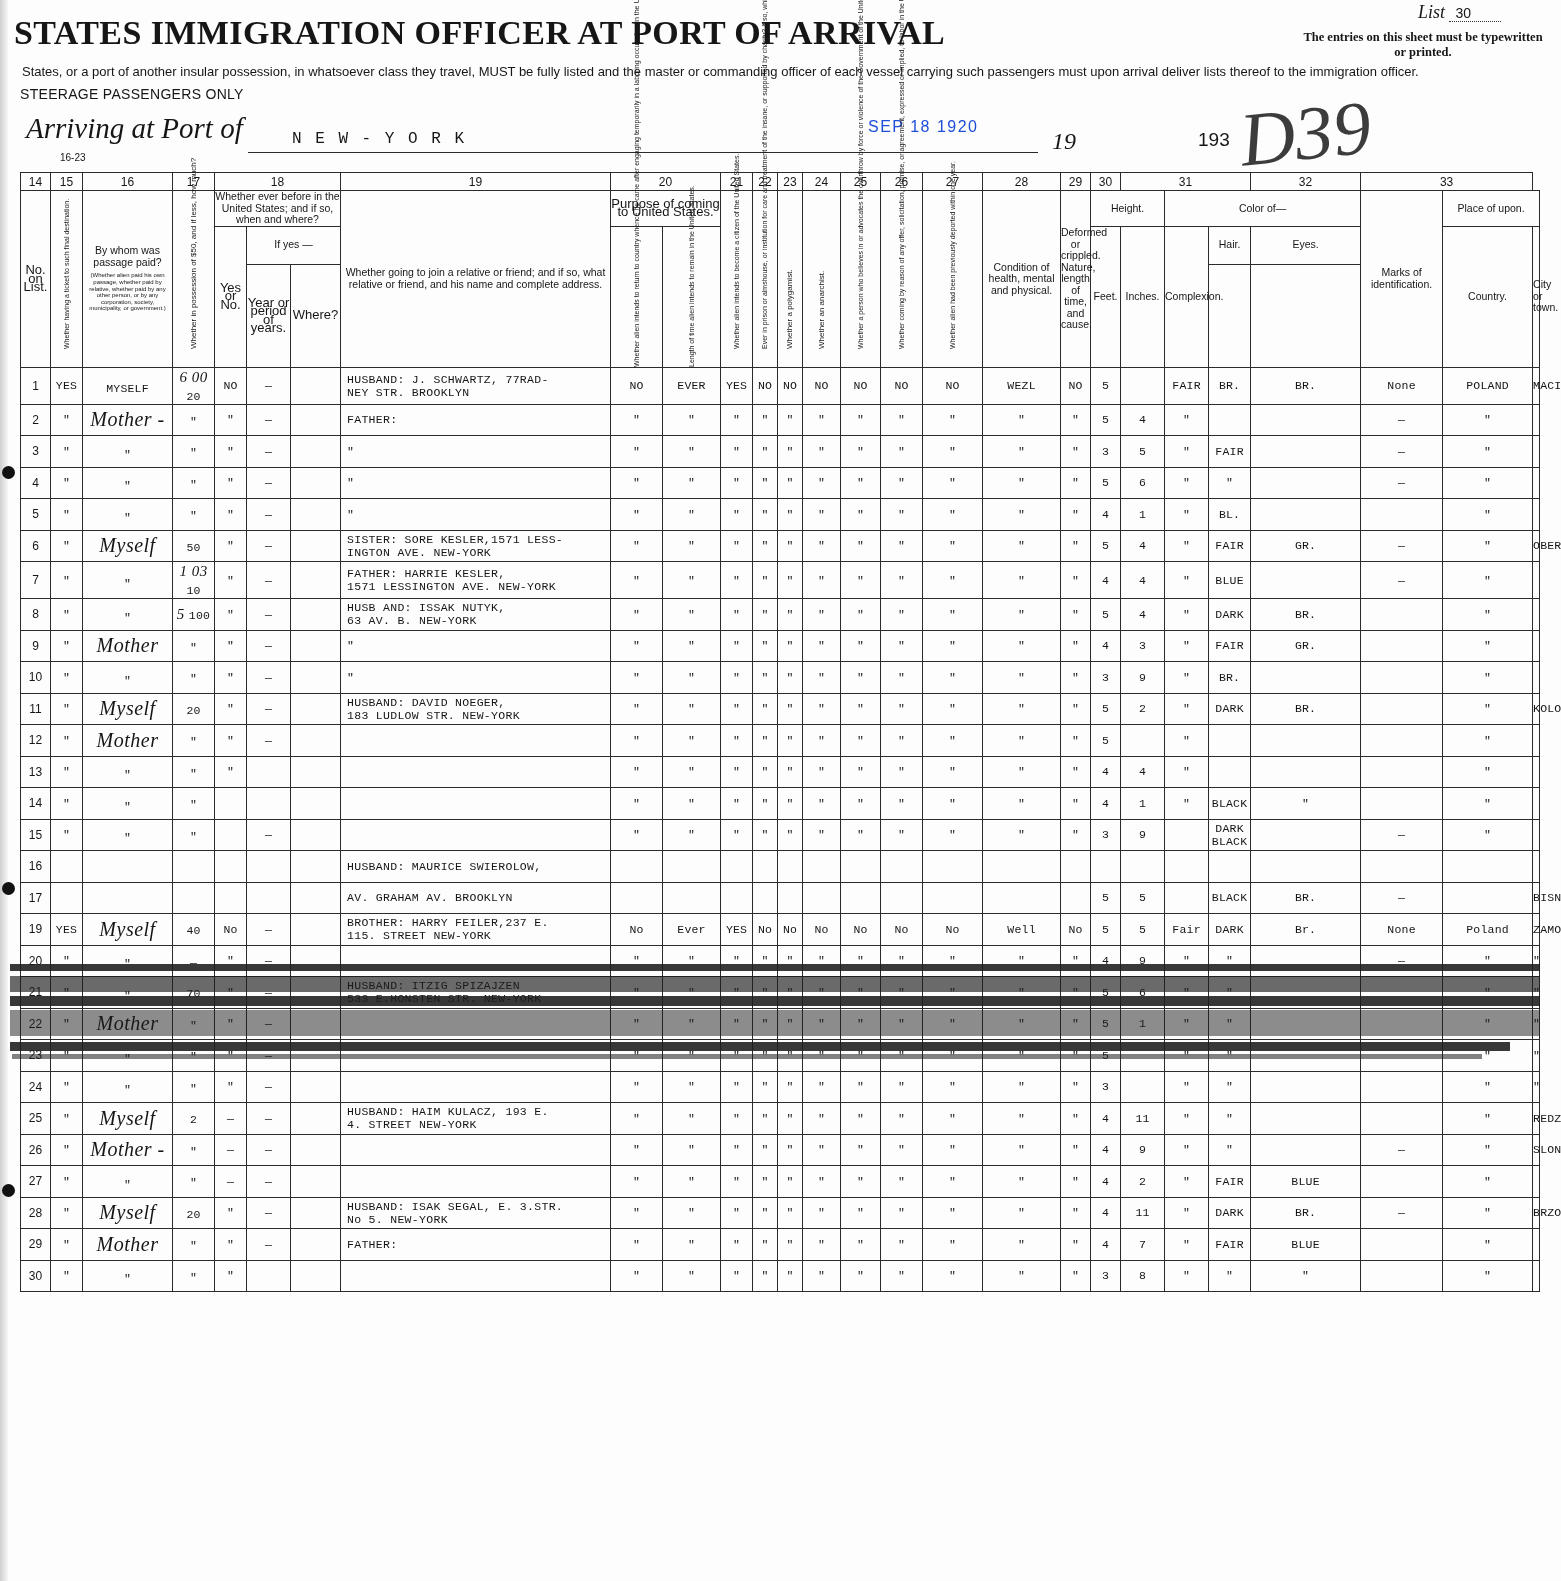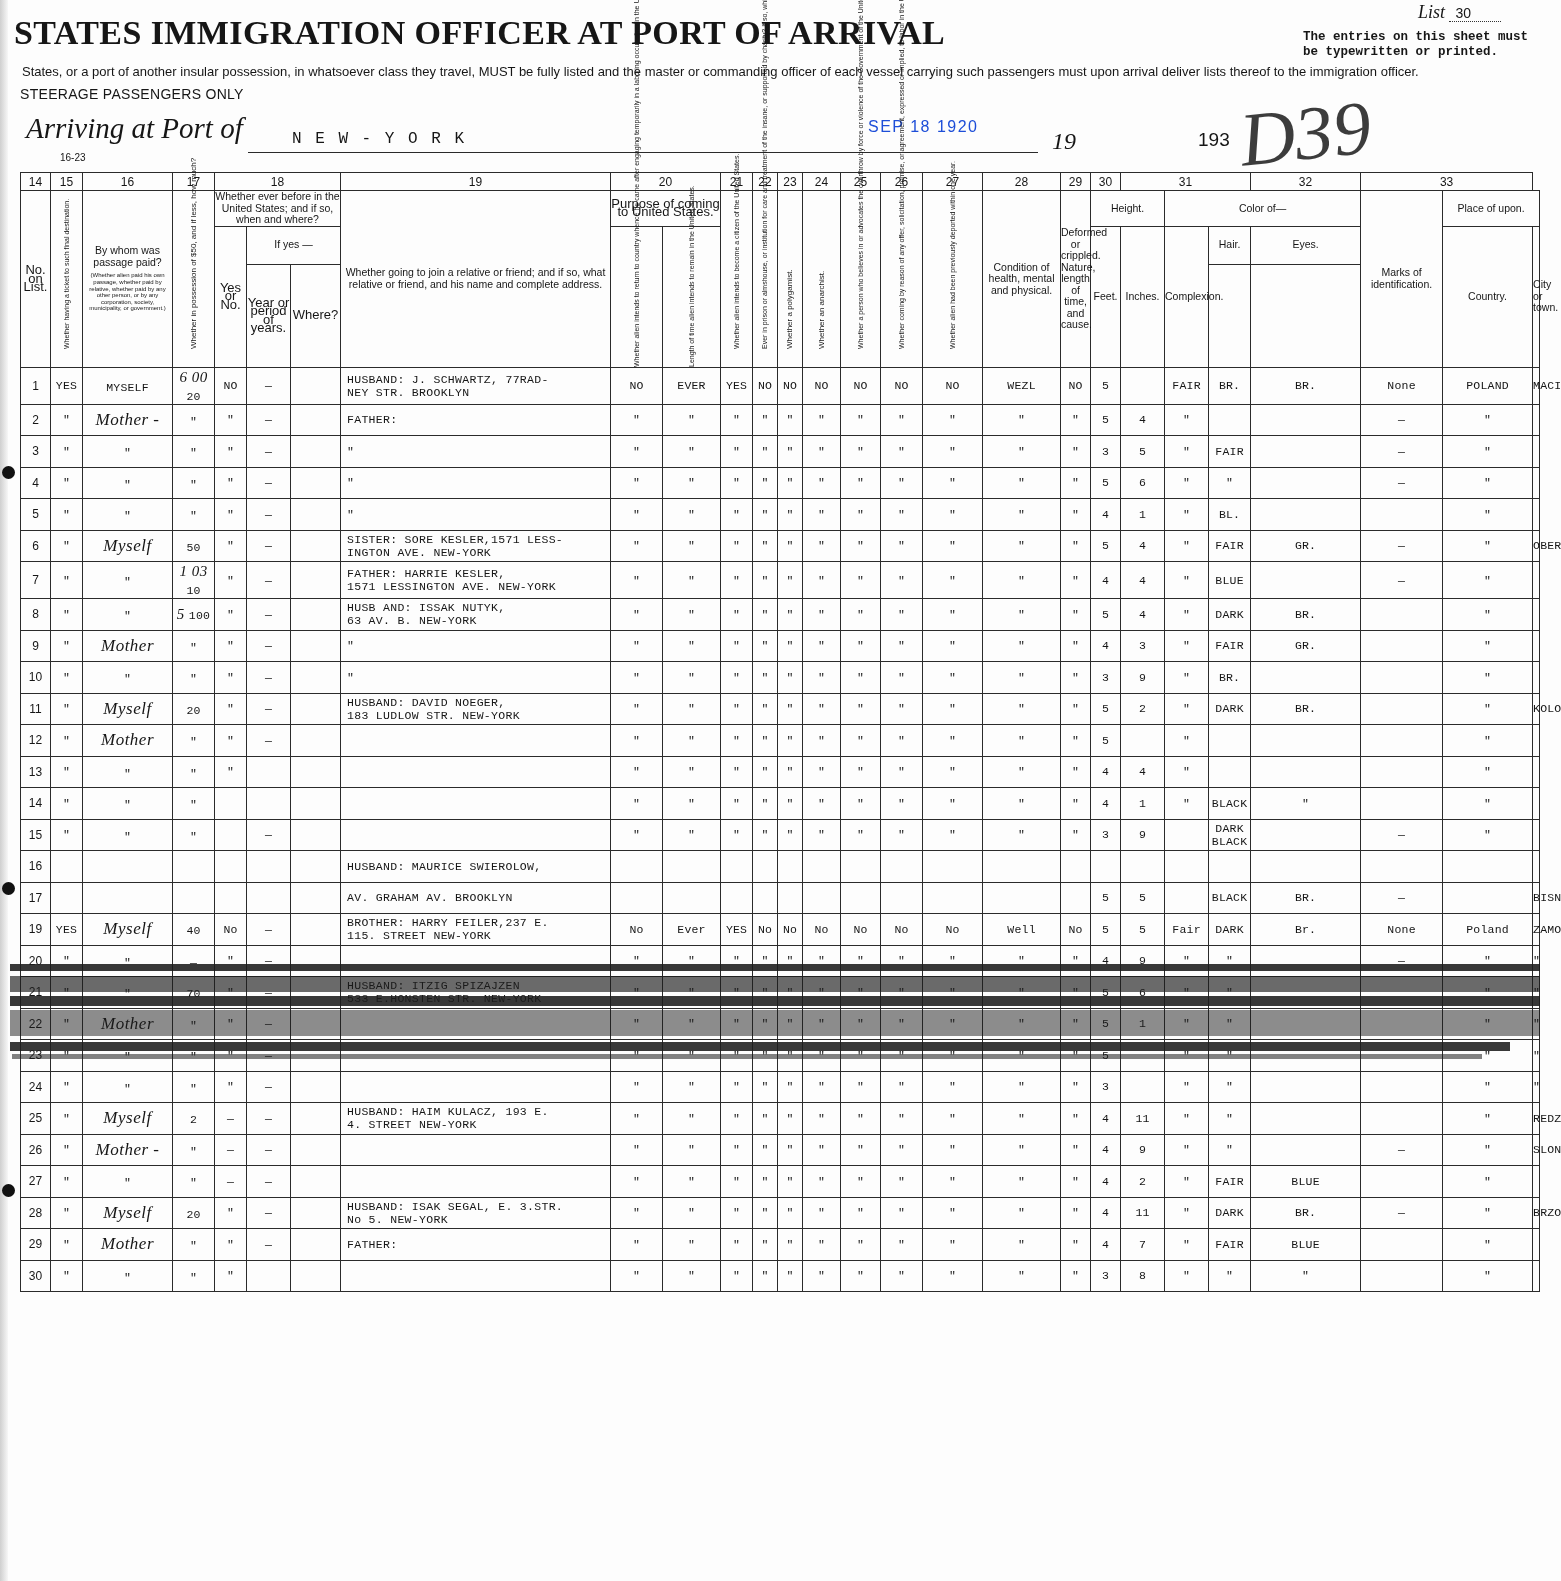--- a/index.html
+++ b/index.html
@@ -28,22 +28,22 @@
     font-weight: bold;
     font-size: 34px;
     letter-spacing: 0.4px;
     white-space: nowrap;
   }
   .hdr-note {
     position: absolute;
     right: 18px;
     top: 30px;
     width: 240px;
-    text-align: left;
-    font-family: Liberation Mono, monospace;
+    text-align: center;
+    font-family: Liberation Serif, serif;
     font-size: 12.5px;
     line-height: 15px;
     font-weight: bold;
   }
   .hdr-list {
     position: absolute;
     right: 60px;
     top: 2px;
     font-family: "Liberation Serif", serif;
     font-style: italic;
@@ -203,21 +203,21 @@
     padding-left: 6px;
   }
   .rw.addr {
     font-size: 11.5px;
     white-space: pre-line;
     letter-spacing: 0.3px;
   }
   .hand {
     font-family: "Liberation Serif", serif;
     font-style: italic;
-    font-size: 17px;
+    font-size: 20px;
     letter-spacing: .5px;
   }
   .hand.sm { font-size: 15px; }
   .idx {
     font-family: "Liberation Sans", sans-serif;
     font-size: 12px;
     text-align: center;
   }
 
   

